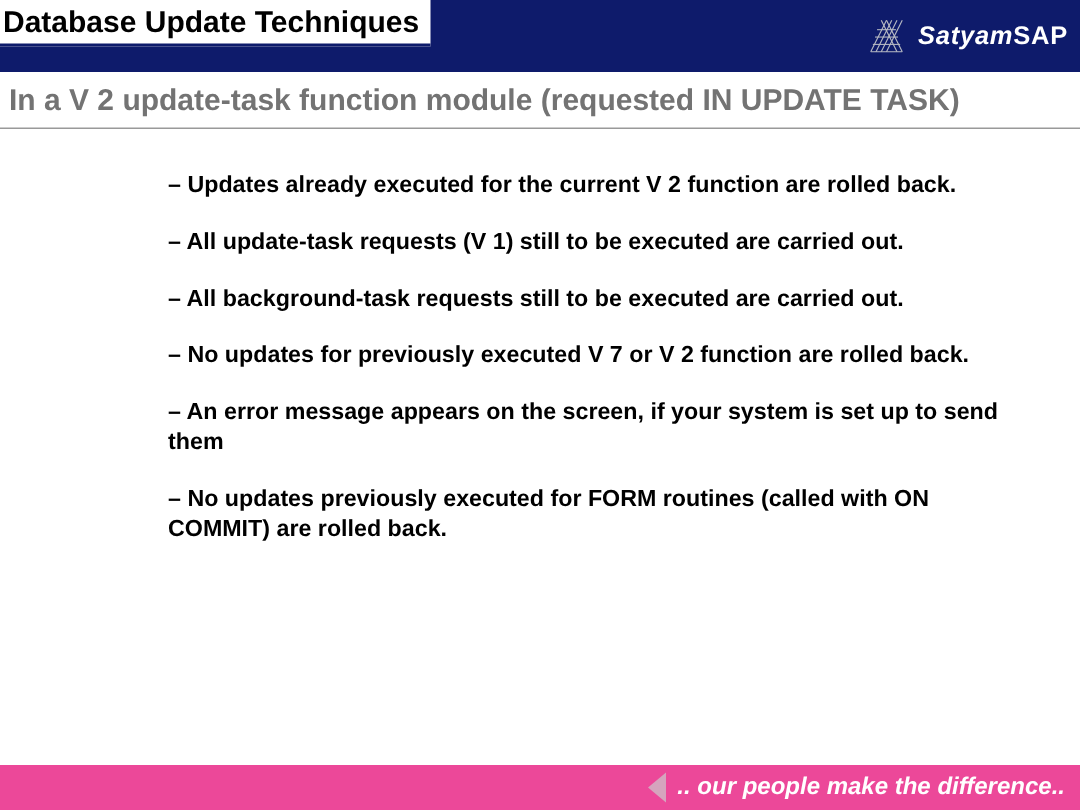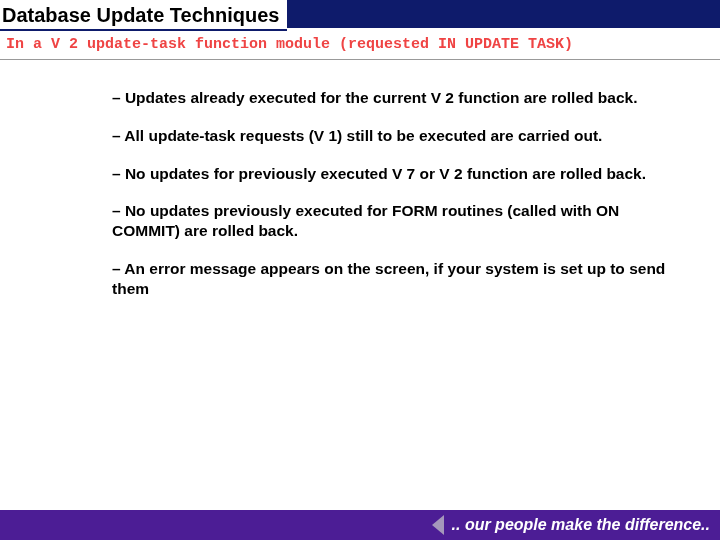--- a/index.html
+++ b/index.html
@@ -6,25 +6,25 @@
   body {
     width: 720px;
     height: 540px;
     font-family: Arial, Helvetica, sans-serif;
     background: #ffffff;
     position: relative;
     overflow: hidden;
   }
   .header-bar {
     width: 100%;
-    height: 28px;
+    height: 48px;
     background: #0e1b6b;
     display: flex;
     align-items: center;
-    justify-content: flex-start;
+    justify-content: flex-end;
     position: relative;
   }
   .title-box {
     position: absolute;
     left: 0;
     top: 0;
     background: #ffffff;
     padding: 4px 8px 2px 2px;
     border-bottom: 2px solid #0e1b6b;
   }
@@ -48,41 +48,40 @@
     letter-spacing: 0.5px;
   }
   .brand-sap {
     font-style: normal;
     font-weight: bold;
   }
   .subtitle {
     padding: 8px 6px 6px 6px;
     border-bottom: 1px solid #999;
     font-weight: bold;
-    font-size: 15px;
-    color: #ef4444;
-    font-family: Liberation Mono, monospace;
+    font-size: 20px;
+    color: #737373;
   }
   .content {
     padding: 28px 50px 0 112px;
   }
   .bullet {
     font-weight: bold;
     font-size: 15.5px;
     color: #000;
     margin-bottom: 18px;
     line-height: 1.28;
   }
   .footer-bar {
     position: absolute;
     bottom: 0;
     left: 0;
     width: 100%;
     height: 30px;
-    background: #4c1d95;
+    background: #ec4899;
     display: flex;
     align-items: center;
     justify-content: flex-end;
     padding-right: 10px;
   }
   .tagline {
     color: #fff;
     font-style: italic;
     font-weight: bold;
     font-size: 16px;
@@ -122,21 +121,22 @@
       <span>Satyam</span><span class="brand-sap">SAP</span>
     </span>
   </div>
 </div>
 
 <div class="subtitle">In a V 2 update-task function module (requested IN UPDATE TASK)</div>
 
 <div class="content">
   <div class="bullet">– Updates already executed for the current V 2 function are rolled back.</div>
   <div class="bullet">– All update-task requests (V 1) still to be executed are carried out.</div>
+  <div class="bullet">– All background-task requests still to be executed are carried out.</div>
   <div class="bullet">– No updates for previously executed V 7 or V 2 function are rolled back.</div>
+  <div class="bullet">– An error message appears on the screen, if your system is set up to send them</div>
   <div class="bullet">– No updates previously executed for FORM routines (called with ON COMMIT) are rolled back.</div>
-  <div class="bullet">– An error message appears on the screen, if your system is set up to send them</div>
 </div>
 
 <div class="footer-bar">
   <div class="tri"></div>
   <span class="tagline">.. our people make the difference..</span>
 </div>
 
 </body></html>

